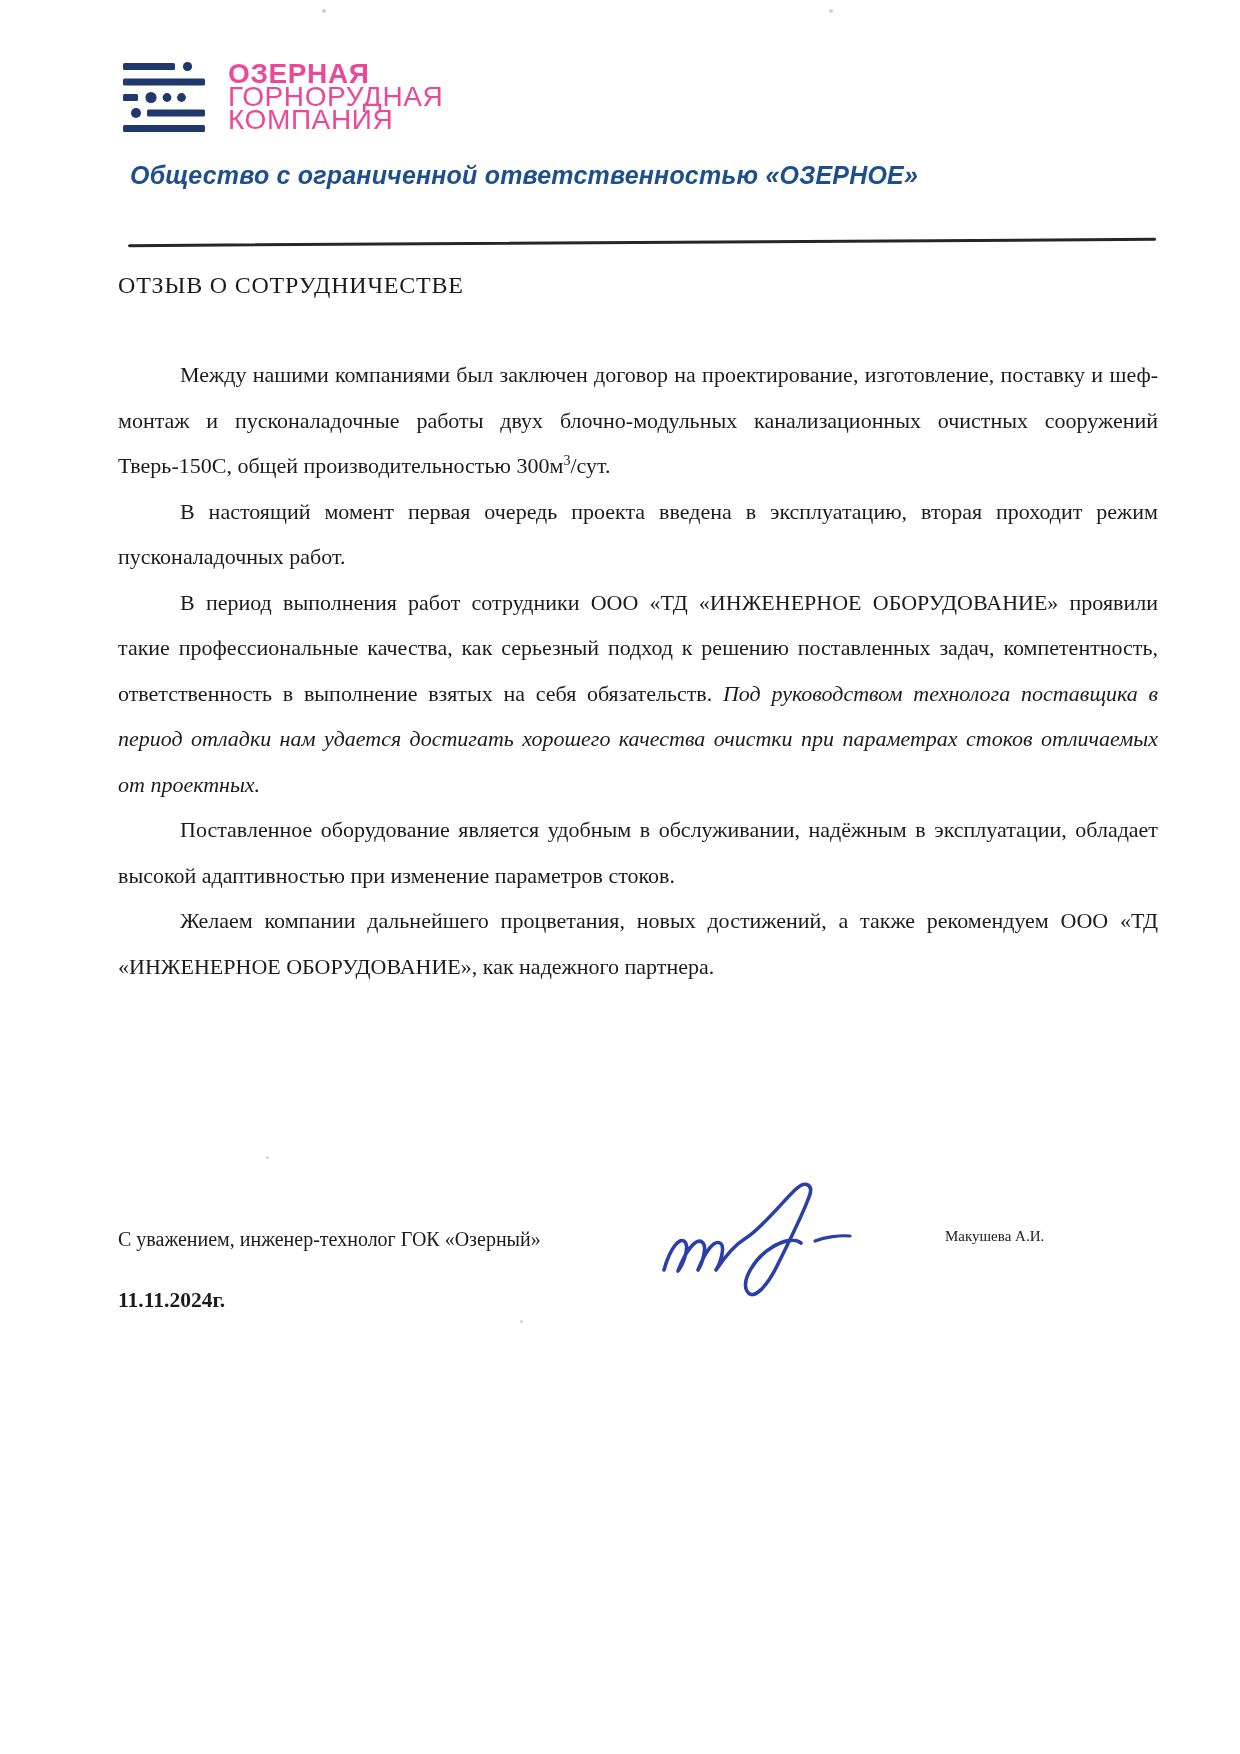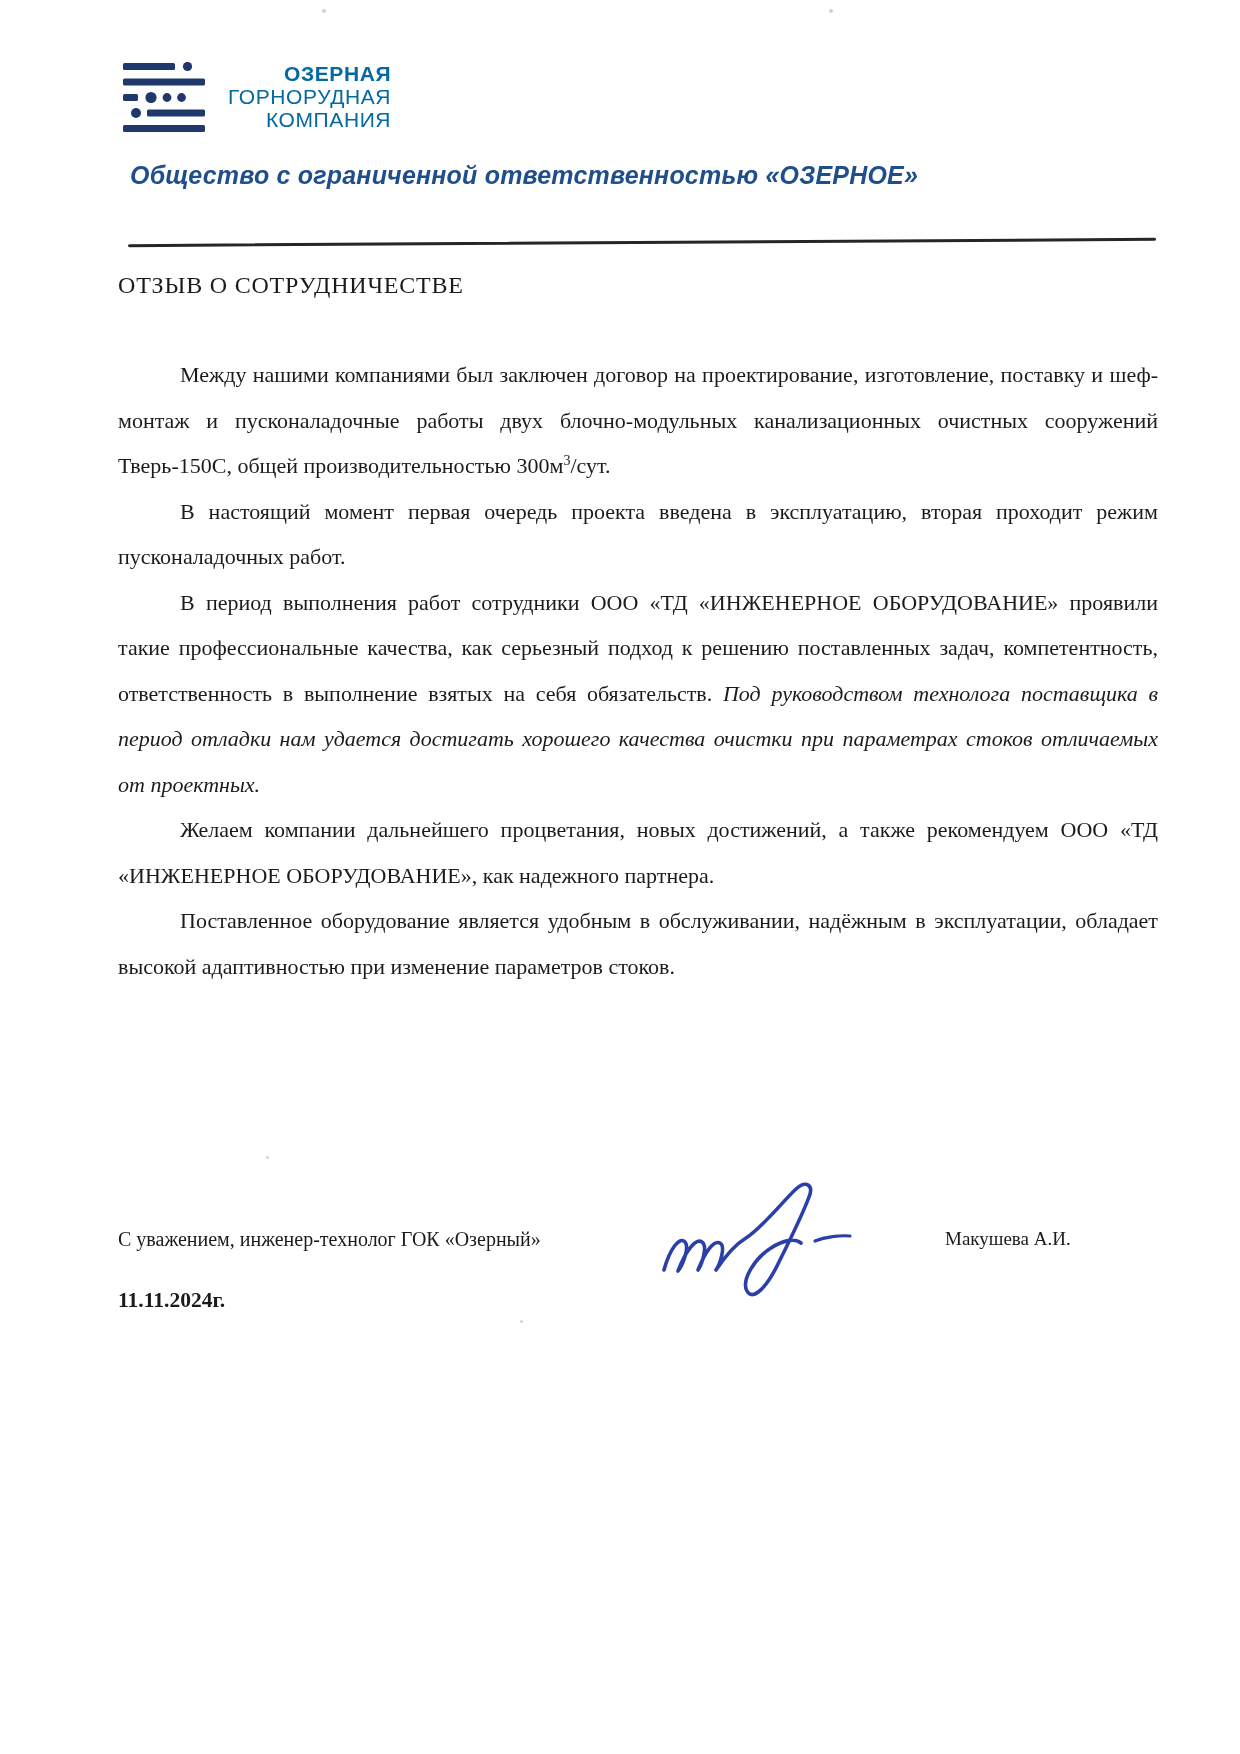--- a/index.html
+++ b/index.html
@@ -11,25 +11,24 @@
     font-family: "Liberation Serif", serif;
     color: #1b1b1b;
   }
 
   
   .logo { position: absolute; left: 123px; top: 62px; display: flex; }
   .logo-icon { width: 82px; height: 72px; }
   .logo-text {
     position: absolute; left: 105px; top: 0px;
     font-family: "Liberation Sans", sans-serif;
-    color: #0369a1;
-    font-size: 21px; line-height: 23px;
+    color: #ec4899;
+    font-size: 28px; line-height: 23px;
     letter-spacing: 0.6px;
     white-space: nowrap;
-    text-align: right;
   }
   .logo-text .l1 { font-weight: 800; }
   .logo-text .l2, .logo-text .l3 { font-weight: 400; }
 
   
   .doc-title {
     position: absolute; left: 130px; top: 161px; width: 940px;
     text-align: left;
     font-family: "Liberation Sans", sans-serif;
     font-weight: 700; font-style: italic;
@@ -57,21 +56,21 @@
     position: absolute; left: 118px; top: 352px; width: 1040px;
     font-size: 22px; line-height: 45.5px;
     text-align: justify;
   }
   .letter-body p { margin: 0; text-indent: 62px; }
   .letter-body sup { font-size: 14px; line-height: 0; }
   .italic-run { font-style: italic; }
 
   
   .sig-closing  { position: absolute; left: 118px; top: 1228px; font-size: 20px; white-space: nowrap; }
-  .sig-name     { position: absolute; left: 945px; top: 1228px; font-size: 19px; white-space: nowrap; }
+  .sig-name     { position: absolute; left: 945px; top: 1228px; font-size: 15px; white-space: nowrap; }
   .sig-date     { position: absolute; left: 118px; top: 1288px; font-size: 21.5px; white-space: nowrap; font-weight: bold; }
   .sig-drawing  { position: absolute; left: 652px; top: 1178px; width: 240px; height: 130px; }
 
   
   .speck { position: absolute; background: #9a9a9a; border-radius: 50%; opacity: .45; }
   .s1 { left: 322px; top: 9px;   width: 4px; height: 4px; }
   .s2 { left: 829px; top: 9px;   width: 4px; height: 4px; }
   .s3 { left: 266px; top: 1156px; width: 3px; height: 3px; }
   .s4 { left: 520px; top: 1320px; width: 3px; height: 3px; }
 </style>
@@ -107,24 +106,24 @@
   <p>
     <span>Между нашими компаниями был заключен договор на проектирование, изготовление, поставку и шеф-монтаж и пусконаладочные работы двух блочно-модульных канализационных очистных сооружений Тверь-150С, общей производительностью 300м</span><sup>3</sup><span>/сут.</span>
   </p>
   <p>
     <span>В настоящий момент первая очередь проекта введена в эксплуатацию, вторая проходит режим пусконаладочных работ.</span>
   </p>
   <p>
     <span>В период выполнения работ сотрудники ООО «ТД «ИНЖЕНЕРНОЕ ОБОРУДОВАНИЕ» проявили такие профессиональные качества, как серьезный подход к решению поставленных задач, компетентность, ответственность в выполнение взятых на себя обязательств. </span><span class="italic-run">Под руководством технолога поставщика в период отладки нам удается достигать хорошего качества очистки при параметрах стоков отличаемых от проектных.</span>
   </p>
   <p>
-    <span>Желаем компании дальнейшего процветания, новых достижений, а также рекомендуем ООО «ТД «ИНЖЕНЕРНОЕ ОБОРУДОВАНИЕ», как надежного партнера.</span>
+    <span>Поставленное оборудование является удобным в обслуживании, надёжным в эксплуатации, обладает высокой адаптивностью при изменение параметров стоков.</span>
   </p>
   <p>
-    <span>Поставленное оборудование является удобным в обслуживании, надёжным в эксплуатации, обладает высокой адаптивностью при изменение параметров стоков.</span>
+    <span>Желаем компании дальнейшего процветания, новых достижений, а также рекомендуем ООО «ТД «ИНЖЕНЕРНОЕ ОБОРУДОВАНИЕ», как надежного партнера.</span>
   </p>
 </div>
 
 <div class="sig-closing">С уважением, инженер-технолог ГОК «Озерный»</div>
 
 <svg class="sig-drawing" viewBox="0 0 240 130" xmlns="http://www.w3.org/2000/svg" fill="none" stroke="#2b3fa8" stroke-linecap="round" stroke-linejoin="round">
   <path stroke-width="3.6" d="M 12,92
     C 18,70 28,58 33,64 C 38,70 30,88 26,93
     C 34,72 44,60 50,64 C 56,68 50,86 46,92
     C 54,72 62,62 68,65 C 74,68 68,86 64,92

